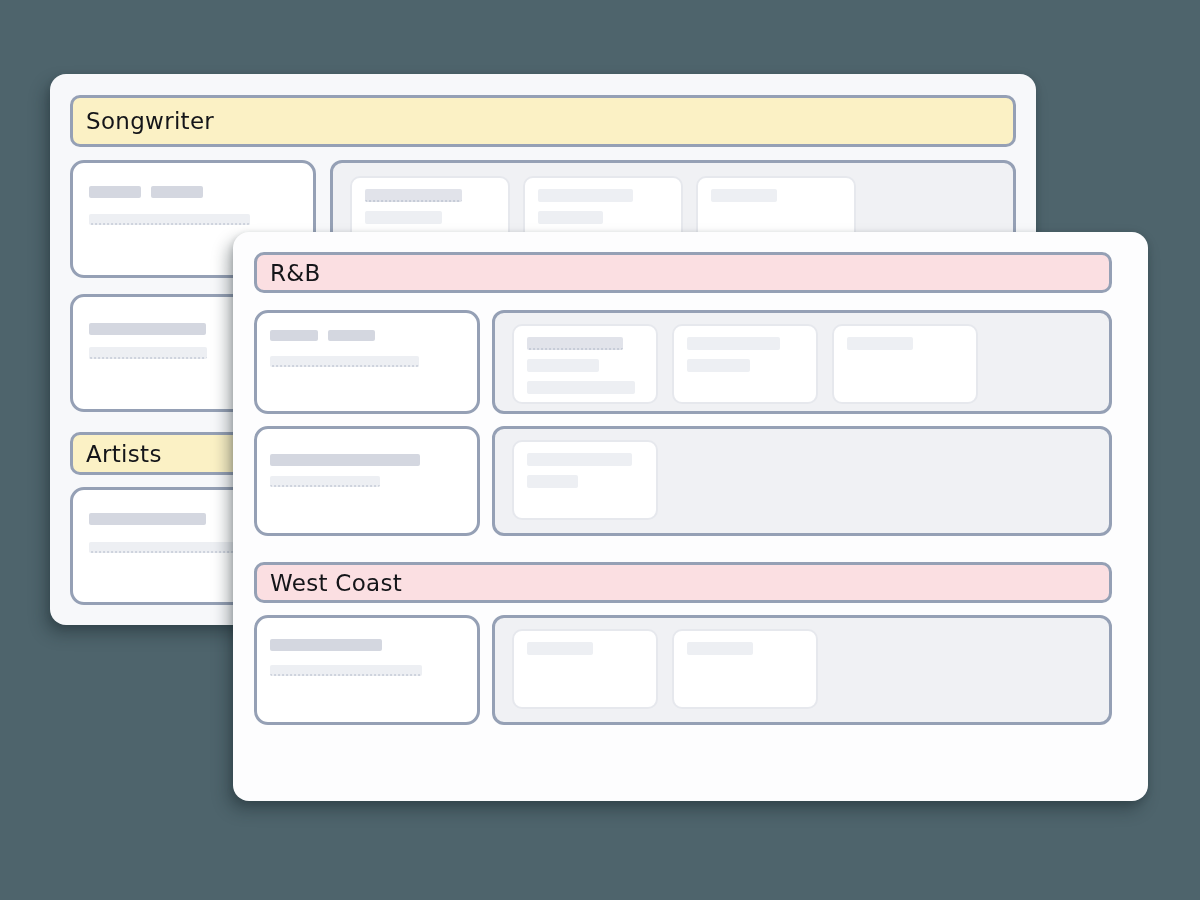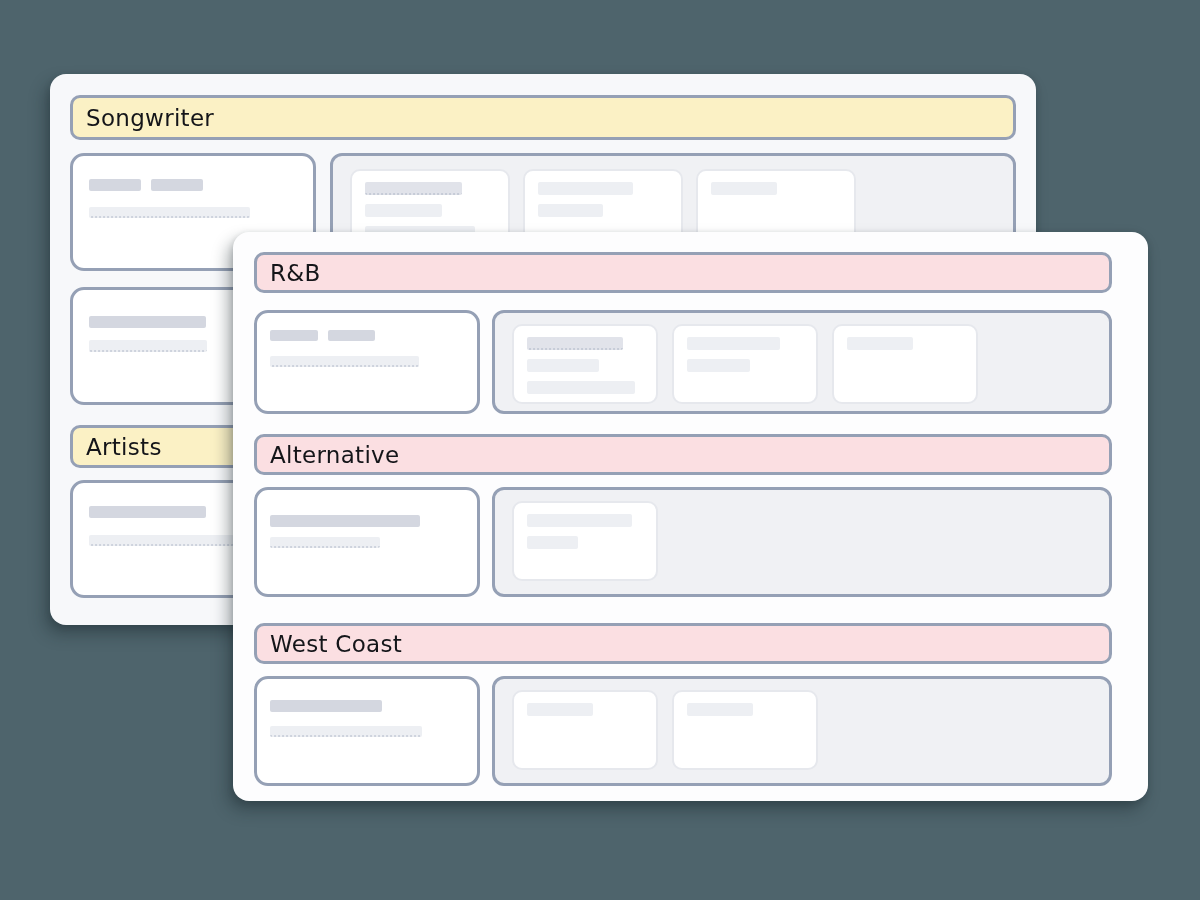--- a/index.html
+++ b/index.html
@@ -90,21 +90,21 @@
   }
   .bar.dark{ background:var(--bar-dark); }
   .bar.mid{ background:var(--bar-mid); }
   .bar.dotted{ border-bottom:2px dotted rgba(148,160,181,0.35); }
   .bar.thin{ height:11px; }
   .bar-pair{ display:flex; gap:10px; }
   .subcard .bar{ margin-bottom:9px; height:13px; }
   .subcard .bar:last-child{ margin-bottom:0; }
 
   
-  .back .hd-songwriter{ margin-top:21px; height:45px; }
+  .back .hd-songwriter{ margin-top:21px; height:52px; }
   .back .row-songwriter{ margin-top:13px; height:118px; }
   .back .card-sw{ width:246px; padding:23px 16px 0; }
   .back .card-sw .bar-pair{ margin-bottom:16px; }
   .back .sub{ width:160px; height:90px; }
   .back .card-r2{ margin-top:16px; width:246px; height:118px; padding:26px 16px 0; }
   .back .card-r2 .bar{ margin-bottom:12px; }
   .back .hd-artists{ margin-top:20px; height:43px; }
   .back .card-r3{ margin-top:12px; width:246px; height:118px; padding:23px 16px 0; }
   .back .card-r3 .bar{ margin-bottom:17px; }
 
@@ -196,23 +196,20 @@
       <div class="subcard sub">
         <div class="bar" style="width:93px"></div>
         <div class="bar" style="width:63px"></div>
       </div>
       <div class="subcard sub">
         <div class="bar" style="width:66px"></div>
       </div>
     </div>
   </div>
 
-  <div class="header pink hd hd-alt">
-    <span>Alternative</span>
-  </div>
 
   <div class="row row-alt">
     <div class="card card-note card-alt">
       <div class="bar dark" style="width:150px"></div>
       <div class="bar thin dotted" style="width:110px"></div>
     </div>
     <div class="container">
       <div class="subcard sub">
         <div class="bar" style="width:105px"></div>
         <div class="bar" style="width:51px"></div>

